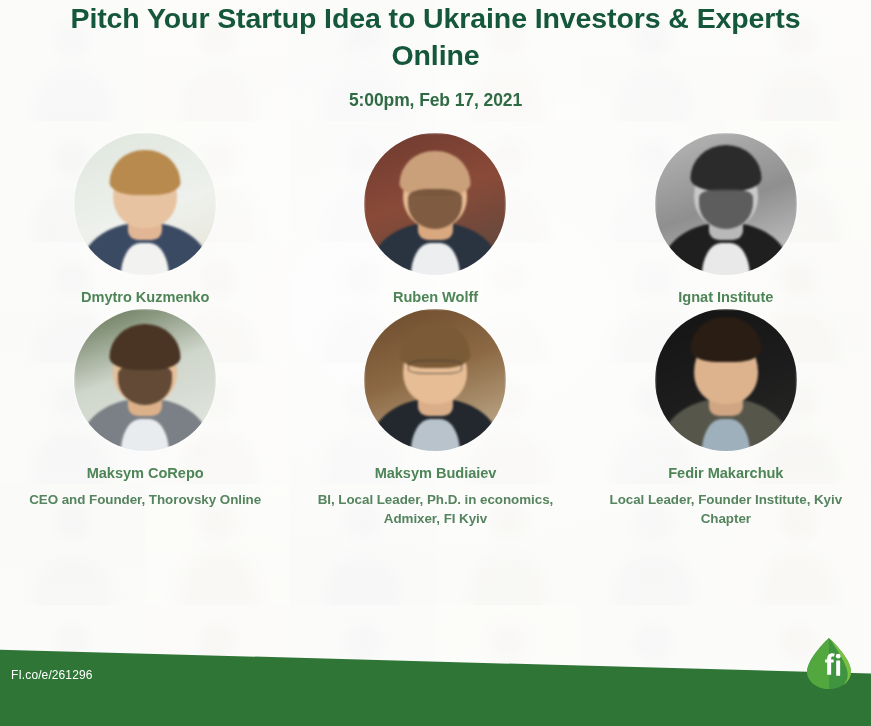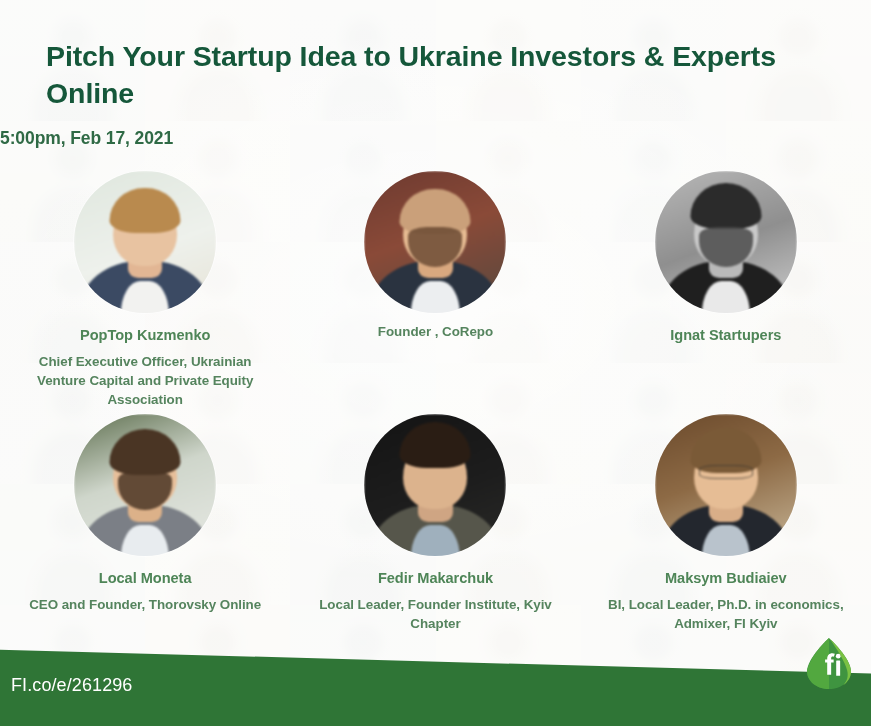--- a/index.html
+++ b/index.html
@@ -79,21 +79,21 @@
   }
 
   
   #content {
     position: relative;
     z-index: 3;
     width: 871px;
     height: 726px;
   }
 
-  #header { padding-top: 38px; text-align: left; }
+  #header { text-align: center; }
 
   #event-title {
     font-size: 28.5px;
     font-weight: bold;
     line-height: 1.29;
     letter-spacing: -0.1px;
     color: #15573a;
     padding: 0 46px;
   }
 
@@ -198,23 +198,23 @@
     width: 871px;
     height: 92px;
     background: #2f7536;
     z-index: 4;
     clip-path: polygon(0 17%, 100% 43%, 100% 100%, 0 100%);
   }
 
   #footer-url {
     position: absolute;
     left: 11px;
-    bottom: 30px;
+    bottom: 44px;
     z-index: 5;
-    font-size: 18px;
+    font-size: 12px;
     letter-spacing: 0.1px;
     color: #ffffff;
   }
 
   
   #fi-logo {
     position: absolute;
     right: 16px;
     top: 636px;
     width: 52px;
@@ -280,94 +280,93 @@
           <div class="avatar">
             <div class="avatar-photo p-soft">
               <div class="p-bg" style="background: linear-gradient(160deg, rgb(223, 231, 222) 0%, rgb(238, 241, 236) 55%, rgb(230, 227, 214) 100%);"></div>
               <div class="p-body" style="background: rgb(59, 74, 99);"></div>
               <div class="p-shirt" style="background: rgb(242, 242, 240);"></div>
               <div class="p-neck" style="background: rgb(226, 182, 148);"></div>
               <div class="p-head" style="background: rgb(232, 195, 161);"></div>
               <div class="p-hair" style="background: rgb(185, 138, 78); top: 12%;"></div>
             </div>
           </div>
-          <div class="speaker-name">PopTop Kuzmenko</div>
-          <div class="speaker-role">Chief Executive Officer, Ukrainian Venture Capital and Private Equity Association</div>
+          <div class="speaker-name">Dmytro Kuzmenko</div>
         </div>
         <div class="speaker">
           <div class="avatar">
             <div class="avatar-photo p-soft">
               <div class="p-bg" style="background: linear-gradient(160deg, rgb(109, 58, 48) 0%, rgb(138, 74, 56) 45%, rgb(85, 73, 63) 100%);"></div>
               <div class="p-body" style="background: rgb(42, 51, 64);"></div>
               <div class="p-shirt" style="background: rgb(236, 238, 240);"></div>
               <div class="p-neck" style="background: rgb(217, 168, 127);"></div>
               <div class="p-head" style="background: rgb(230, 187, 146);"></div>
               <div class="p-hair" style="background: rgb(202, 160, 122); top: 13%;"></div>
               <div class="p-beard" style="background: rgb(107, 74, 51); opacity: 0.85;"></div>
             </div>
           </div>
-          <div class="speaker-role">Founder , CoRepo</div>
+          <div class="speaker-name">Ruben Wolff</div>
         </div>
         <div class="speaker">
           <div class="avatar">
             <div class="avatar-photo p-soft" style="filter: grayscale(1) blur(1.1px);">
               <div class="p-bg" style="background: linear-gradient(160deg, rgb(184, 184, 184) 0%, rgb(143, 143, 143) 50%, rgb(207, 207, 207) 100%);"></div>
               <div class="p-body" style="background: rgb(31, 31, 31);"></div>
               <div class="p-shirt" style="background: rgb(233, 233, 233);"></div>
               <div class="p-neck" style="background: rgb(185, 185, 185);"></div>
               <div class="p-head" style="background: rgb(201, 201, 201);"></div>
               <div class="p-hair" style="background: rgb(43, 43, 43); top: 9%;"></div>
               <div class="p-beard" style="background: rgb(74, 74, 74); opacity: 0.85;"></div>
             </div>
           </div>
-          <div class="speaker-name">Ignat Startupers</div>
+          <div class="speaker-name">Ignat Institute</div>
         </div>
         <div class="speaker">
           <div class="avatar">
             <div class="avatar-photo p-soft">
               <div class="p-bg" style="background: linear-gradient(160deg, rgb(94, 111, 79) 0%, rgb(207, 214, 203) 45%, rgb(231, 233, 228) 100%);"></div>
               <div class="p-body" style="background: rgb(123, 127, 134);"></div>
               <div class="p-shirt" style="background: rgb(232, 236, 239);"></div>
               <div class="p-neck" style="background: rgb(220, 177, 137);"></div>
               <div class="p-head" style="background: rgb(231, 191, 154);"></div>
               <div class="p-hair" style="background: rgb(74, 53, 36); top: 11%;"></div>
               <div class="p-beard" style="background: rgb(74, 53, 36); opacity: 0.85;"></div>
             </div>
           </div>
-          <div class="speaker-name">Local Moneta</div>
+          <div class="speaker-name">Maksym CoRepo</div>
           <div class="speaker-role">CEO and Founder, Thorovsky Online</div>
-        </div>
-        <div class="speaker">
-          <div class="avatar">
-            <div class="avatar-photo p-soft">
-              <div class="p-bg" style="background: linear-gradient(160deg, rgb(20, 20, 20) 0%, rgb(29, 29, 29) 55%, rgb(42, 42, 40) 100%);"></div>
-              <div class="p-body" style="background: rgb(86, 86, 75);"></div>
-              <div class="p-shirt" style="background: rgb(159, 176, 189);"></div>
-              <div class="p-neck" style="background: rgb(207, 165, 131);"></div>
-              <div class="p-head" style="background: rgb(220, 179, 141);"></div>
-              <div class="p-hair" style="background: rgb(42, 29, 20); top: 6%;"></div>
-            </div>
-          </div>
-          <div class="speaker-name">Fedir Makarchuk</div>
-          <div class="speaker-role">Local Leader, Founder Institute, Kyiv Chapter</div>
         </div>
         <div class="speaker">
           <div class="avatar">
             <div class="avatar-photo p-soft">
               <div class="p-bg" style="background: linear-gradient(160deg, rgb(107, 74, 44) 0%, rgb(141, 106, 69) 45%, rgb(201, 184, 154) 100%);"></div>
               <div class="p-body" style="background: rgb(35, 39, 46);"></div>
               <div class="p-shirt" style="background: rgb(185, 195, 204);"></div>
               <div class="p-neck" style="background: rgb(217, 174, 136);"></div>
               <div class="p-head" style="background: rgb(230, 189, 149);"></div>
               <div class="p-hair" style="background: rgb(122, 90, 55); top: 10%;"></div>
               <div class="p-glasses"></div>
             </div>
           </div>
           <div class="speaker-name">Maksym Budiaiev</div>
           <div class="speaker-role">BI, Local Leader, Ph.D. in economics, Admixer, FI Kyiv</div>
+        </div>
+        <div class="speaker">
+          <div class="avatar">
+            <div class="avatar-photo p-soft">
+              <div class="p-bg" style="background: linear-gradient(160deg, rgb(20, 20, 20) 0%, rgb(29, 29, 29) 55%, rgb(42, 42, 40) 100%);"></div>
+              <div class="p-body" style="background: rgb(86, 86, 75);"></div>
+              <div class="p-shirt" style="background: rgb(159, 176, 189);"></div>
+              <div class="p-neck" style="background: rgb(207, 165, 131);"></div>
+              <div class="p-head" style="background: rgb(220, 179, 141);"></div>
+              <div class="p-hair" style="background: rgb(42, 29, 20); top: 6%;"></div>
+            </div>
+          </div>
+          <div class="speaker-name">Fedir Makarchuk</div>
+          <div class="speaker-role">Local Leader, Founder Institute, Kyiv Chapter</div>
         </div>
       </div>
 
   </div>
 
   <div id="footer-band"></div>
   <div id="footer-url">FI.co/e/261296</div>
 
   <svg id="fi-logo" viewBox="0 0 52 56">
     <path d="M26 2 C26 2 48 22 48 35.5 C48 45.2 38.2 53 26 53 C13.8 53 4 45.2 4 35.5 C4 22 26 2 26 2 Z" fill="#3f9440"></path>

